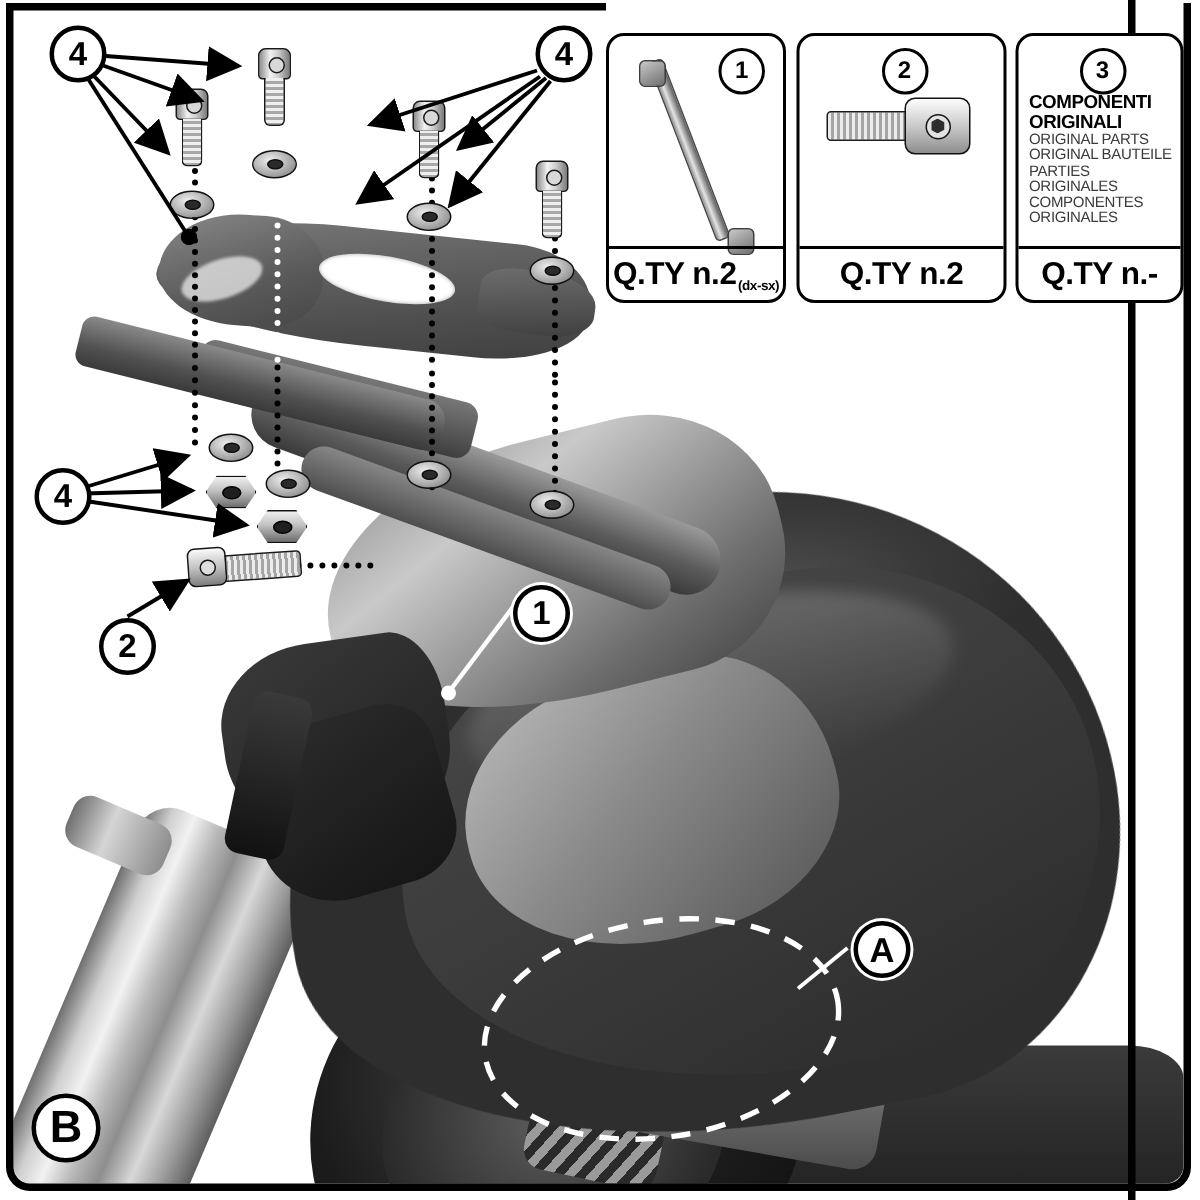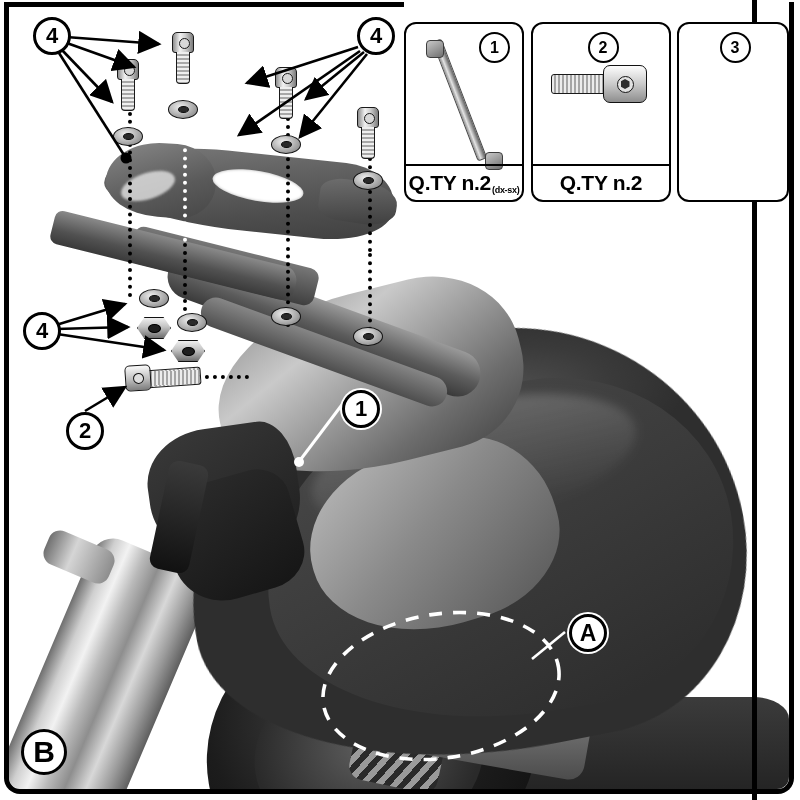--- a/index.html
+++ b/index.html
@@ -702,20 +702,30 @@
       <div class="legend-screw-shaft"></div>
       <div class="legend-screw-head">
           <div class="legend-screw-hex"></div>
         </div>
     </div>
     <div class="qty">Q.TY n.2</div>
   </div>
 
   <div class="legend" id="legend-3">
     <div class="num">3</div>
+    <div class="spec">
+      <div class="title">COMPONENTI</div>
+      <div class="title">ORIGINALI</div>
+      <div class="line">ORIGINAL PARTS</div>
+      <div class="line">ORIGINAL BAUTEILE</div>
+      <div class="line">PARTIES ORIGINALES</div>
+      <div class="line">COMPONENTES</div>
+      <div class="line">ORIGINALES</div>
+    </div>
+    <div class="qty">Q.TY n.-</div>
   </div>
 
   <div class="stub" style="left:752px; top:0px;   width:5px; height:24px;"></div>
   <div class="stub" style="left:752px; top:201px; width:5px; height:600px;"></div>
 
   <div class="frame"></div>
   <div class="frame-top-left"></div>
 
 </div>
 

